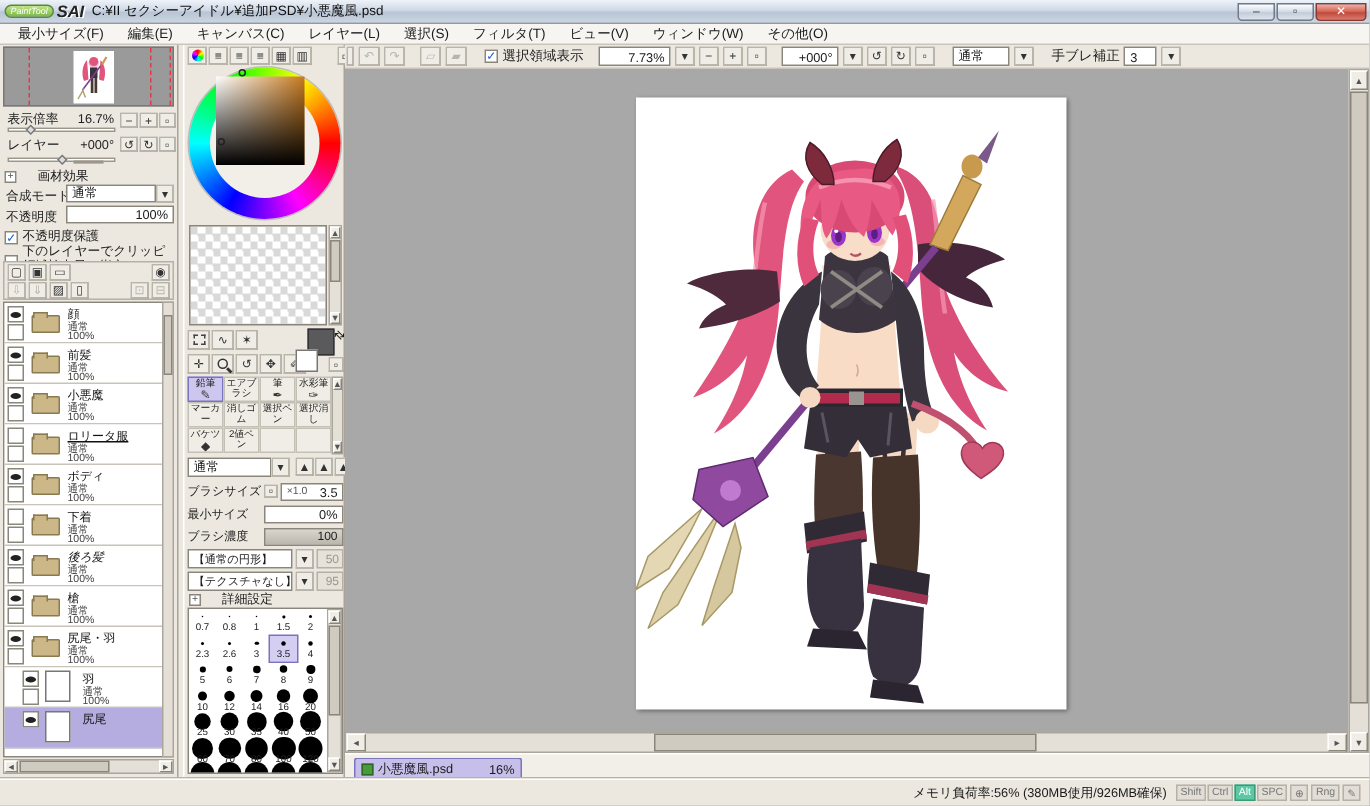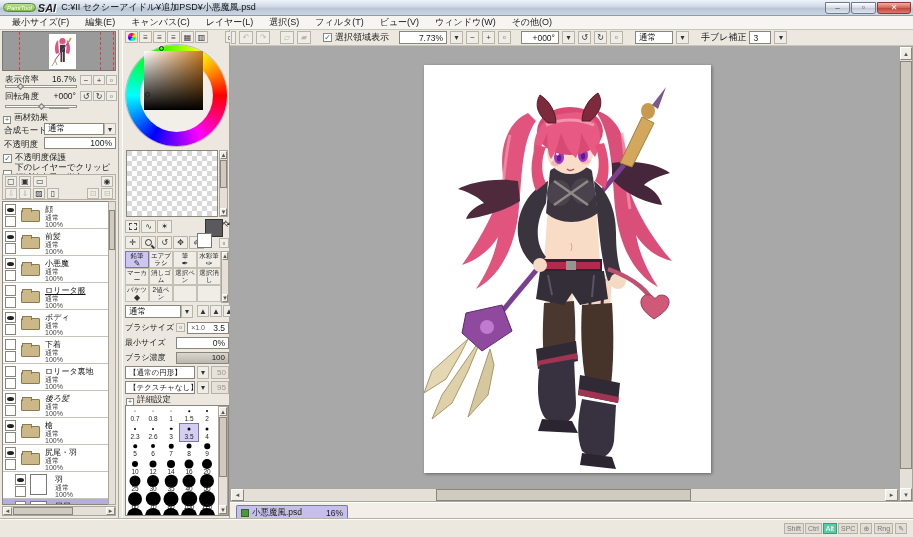--- a/index.html
+++ b/index.html
@@ -25,21 +25,21 @@
 .menu-item{padding:0 8px;font-size:9px}
 
 #leftpanel{left:0;top:30px;width:119px;height:489px;border-right:1px solid #a8a49a}
 #navigator{left:2px;top:1px;width:114px;height:40px;background:#9a9a9a;border:1px solid #777;overflow:hidden}
 .navline{position:absolute;top:0;bottom:0;width:1px;border-left:1px dashed #e03a4a}
 #navpage{position:absolute;left:46px;top:2px;width:27px;height:35px;background:#fff}
 .ctl-label{font-size:8.5px;color:#222}
 .slider{height:3px;background:#fff;border:1px solid #9a968c;position:relative}
 .slider .thumb{position:absolute;top:-2px;width:5px;height:5px;background:#ddd;border:1px solid #777;transform:rotate(45deg)}
 .sq{width:12px;height:10px}
-.hdr{display:flex;align-items:flex-end;font-size:8.5px;gap:3px}
+.hdr{display:flex;align-items:center;font-size:8.5px;gap:14px}
 .plus{width:8px;height:8px;border:1px solid #8a867c;background:#fff;font-size:7px;line-height:6px;text-align:center;color:#555}
 .cb{width:9px;height:9px;background:#fff;border:1px solid #8a867c;font-size:8px;line-height:8px;text-align:center;color:#1a5ecc;flex:none}
 .radio{width:9px;height:9px;background:#fff;border:1px solid #8a867c;border-radius:50%;flex:none}
 .optrow{display:flex;align-items:center;gap:3px;font-size:8.5px;padding:1px 0}
 
 #layerbar{left:2px;top:144px;width:114px;height:26px;border:1px solid #b5b1a7;background:#ece8e0;padding:1px 2px}
 #layerlist{left:2px;top:171px;width:114px;height:304px;background:#fff;border:1px solid #8a867c;overflow:hidden}
 .lrow{position:relative;height:27px;border-bottom:1px solid #c8c4ba;background:#fff}
 .lrow.sel{background:#b5ade0}
 .vis{position:absolute;width:11px;height:11px;background:#fff;border:1px solid #8a867c;display:flex;align-items:center;justify-content:center}
@@ -141,21 +141,21 @@
     </div>
   </div>
   <div class="abs ctl-label" style="left:5px;top:44px">表示倍率</div>
   <div class="abs ctl-label" style="left:48px;top:44px;width:28px;text-align:right">16.7%</div>
   <div class="abs slider" style="left:5px;top:55px;width:72px">
       <span class="thumb" style="left:12px"></span>
     </div>
   <span class="abs btn sq" style="left:80px;top:45px">−</span>
   <span class="abs btn sq" style="left:93px;top:45px">+</span>
   <span class="abs btn sq" style="left:106px;top:45px;width:11px">▫</span>
-  <div class="abs ctl-label" style="left:5px;top:61px">回転角度</div>
+  <div class="abs ctl-label" style="left:5px;top:61px">レイヤー</div>
   <div class="abs ctl-label" style="left:48px;top:61px;width:28px;text-align:right">+000°</div>
   <div class="abs slider" style="left:5px;top:72px;width:72px">
       <span class="thumb" style="left:33px"></span>
     </div>
   <span class="abs btn sq" style="left:80px;top:61px">↺</span>
   <span class="abs btn sq" style="left:93px;top:61px">↻</span>
   <span class="abs btn sq" style="left:106px;top:61px;width:11px">▫</span>
   <div class="abs" style="left:49px;top:77px;width:20px;height:2px;background:#c4c0b6;border:1px solid #9a968c"></div>
 
   <div class="abs hdr" style="left:3px;top:82px">
@@ -249,28 +249,20 @@
         <span class="folder" style="left: 18px; top: 8px;"></span>
         <span class="lname" style="left: 42px; top: 2px;">ボディ</span>
         <span class="lmeta" style="left: 42px; top: 11px;">通常</span>
         <span class="lmeta" style="left: 42px; top: 19px;">100%</span>
       </div>
       <div class="lrow">
         <span class="vis" style="left: 2px; top: 2px;"></span>
         <span class="vis" style="left: 2px; top: 14px;"></span>
         <span class="folder" style="left: 18px; top: 8px;"></span>
         <span class="lname" style="left: 42px; top: 2px;">下着</span>
-        <span class="lmeta" style="left: 42px; top: 11px;">通常</span>
-        <span class="lmeta" style="left: 42px; top: 19px;">100%</span>
-      </div>
-      <div class="lrow">
-        <span class="vis" style="left: 2px; top: 2px;"></span>
-        <span class="vis" style="left: 2px; top: 14px;"></span>
-        <span class="folder" style="left: 18px; top: 8px;"></span>
-        <span class="lname" style="left: 42px; top: 2px;">ロリータ裏地</span>
         <span class="lmeta" style="left: 42px; top: 11px;">通常</span>
         <span class="lmeta" style="left: 42px; top: 19px;">100%</span>
       </div>
       <div class="lrow">
         <span class="vis" style="left: 2px; top: 2px;">
           <span class="eye"></span>
         </span>
         <span class="vis" style="left: 2px; top: 14px;"></span>
         <span class="folder" style="left: 18px; top: 8px;"></span>
         <span class="lname" style="left: 42px; top: 2px; font-style: italic;">後ろ髪</span>
@@ -779,20 +771,21 @@
 
 <div id="tabbar" class="abs">
   <div id="doctab">
     <span class="dicon"></span>
     <span>小悪魔風.psd</span>
     <span style="margin-left:auto">16%</span>
   </div>
 </div>
 
 <div id="statusbar" class="abs">
+  <span style="font-size:8.5px;margin-right:4px">メモリ負荷率:56% (380MB使用/926MB確保)</span>
   <span id="statuskeys" class="row" style="gap:1px">
       <span class="key">Shift</span>
       <span class="key">Ctrl</span>
       <span class="key on">Alt</span>
       <span class="key">SPC</span>
     </span>
   <span class="key">⊕</span>
   <span class="key">Rng</span>
   <span class="key">✎</span>
 </div>

